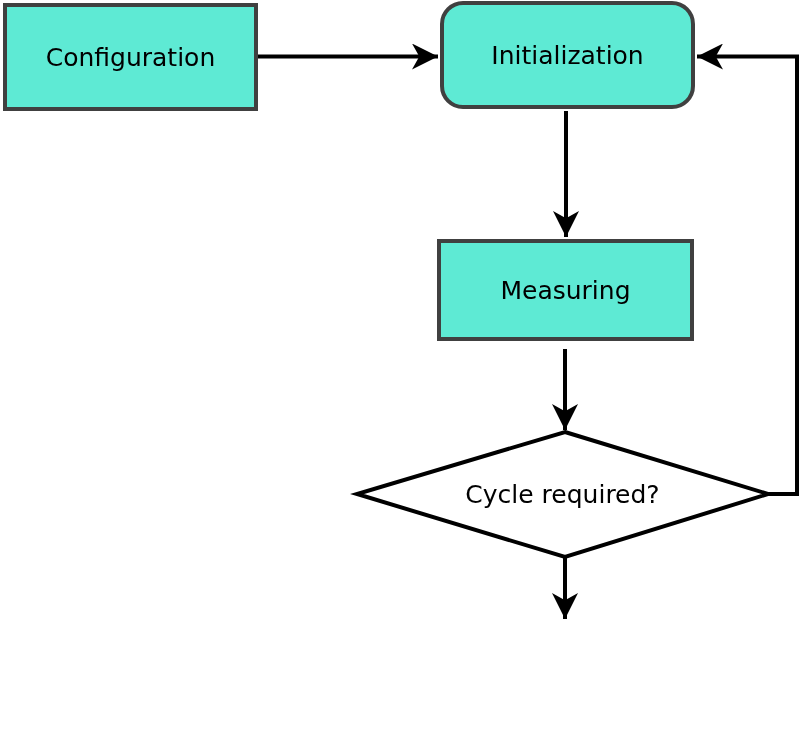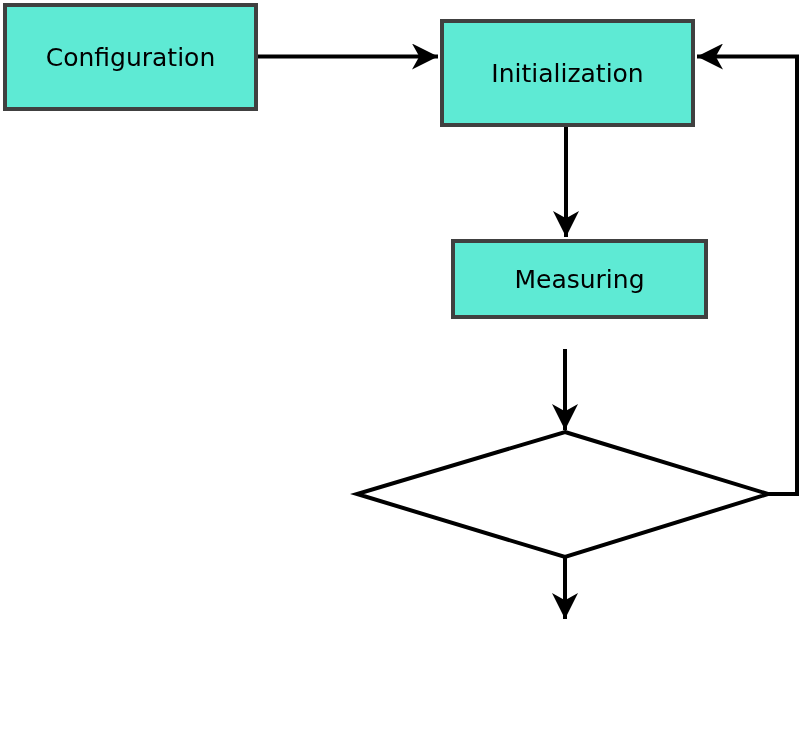--- a/index.html
+++ b/index.html
@@ -34,22 +34,22 @@
     position: absolute;
     display: flex;
     align-items: center;
     justify-content: center;
     font-size: 25px;
     line-height: 1;
     white-space: nowrap;
     pointer-events: none;
   }
   .node--configuration { left: 3px;   top: 3px;   width: 255px; height: 108px; }
-  .node--initialization{ left: 440px; top: 19px;   width: 255px; height: 108px; }
-  .node--measuring     { left: 437px; top: 239px; width: 257px; height: 80px; margin-left: 14px; }
+  .node--initialization{ left: 440px; top: 1px;   width: 255px; height: 108px; border-radius: 23px; }
+  .node--measuring     { left: 437px; top: 239px; width: 257px; height: 102px; }
   .node--data-output   { left: 438px; top: 621px; width: 257px; height: 110px; }
   .label--cycle-required { left: 357px; top: 432px; width: 411px; height: 125px; }
 </style>
 </head>
 <body>
 
 <div class="canvas">
 
   <svg class="edges-layer" viewBox="0 0 800 734" xmlns="http://www.w3.org/2000/svg">
     <defs>
@@ -76,15 +76,18 @@
   </div>
 
   <div class="node node--initialization">
     <span>Initialization</span>
   </div>
 
   <div class="node node--measuring">
     <span>Measuring</span>
   </div>
 
+  <div class="node-label-overlay label--cycle-required">
+    <span>Cycle required?</span>
+  </div>
 
 
 </div>
 
 </body></html>

